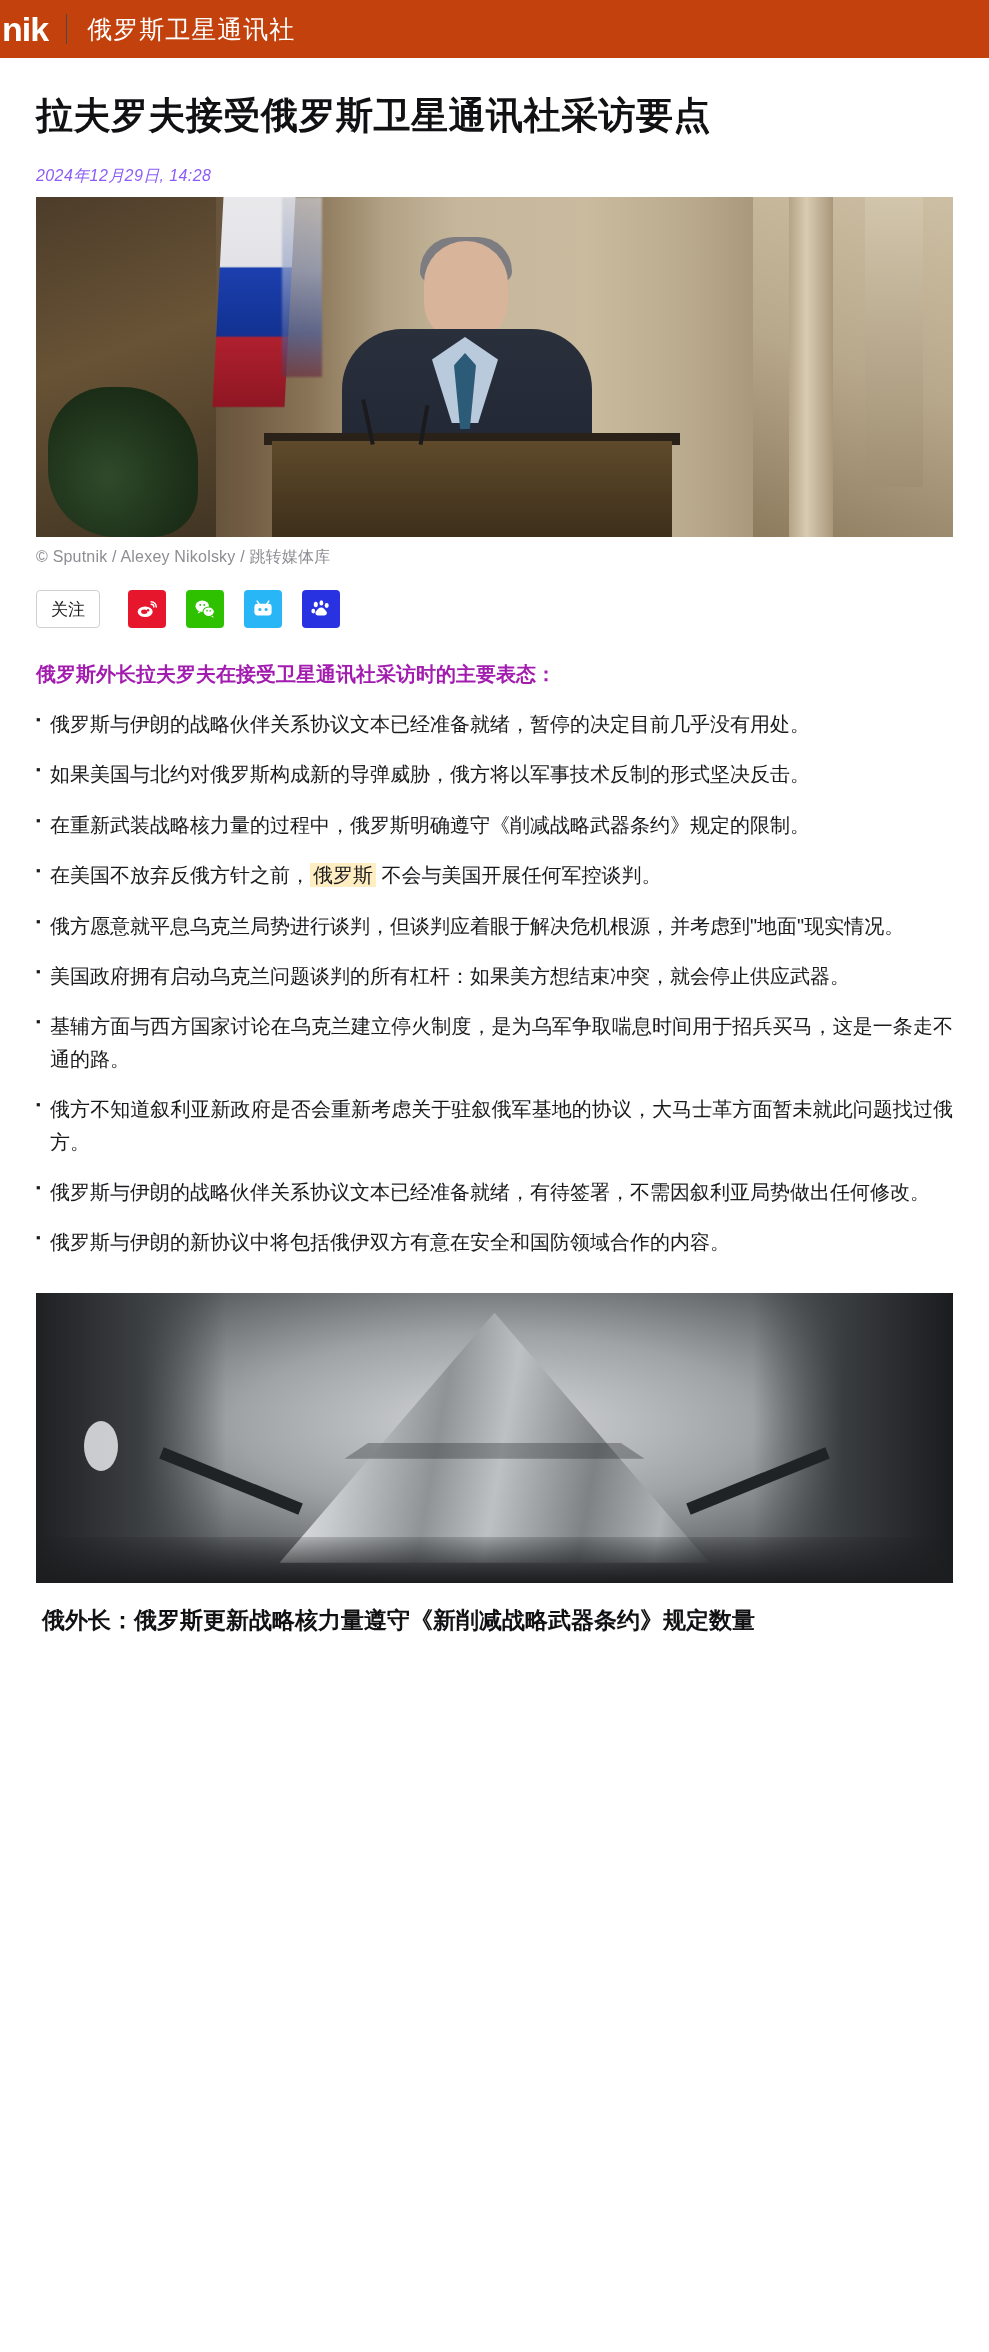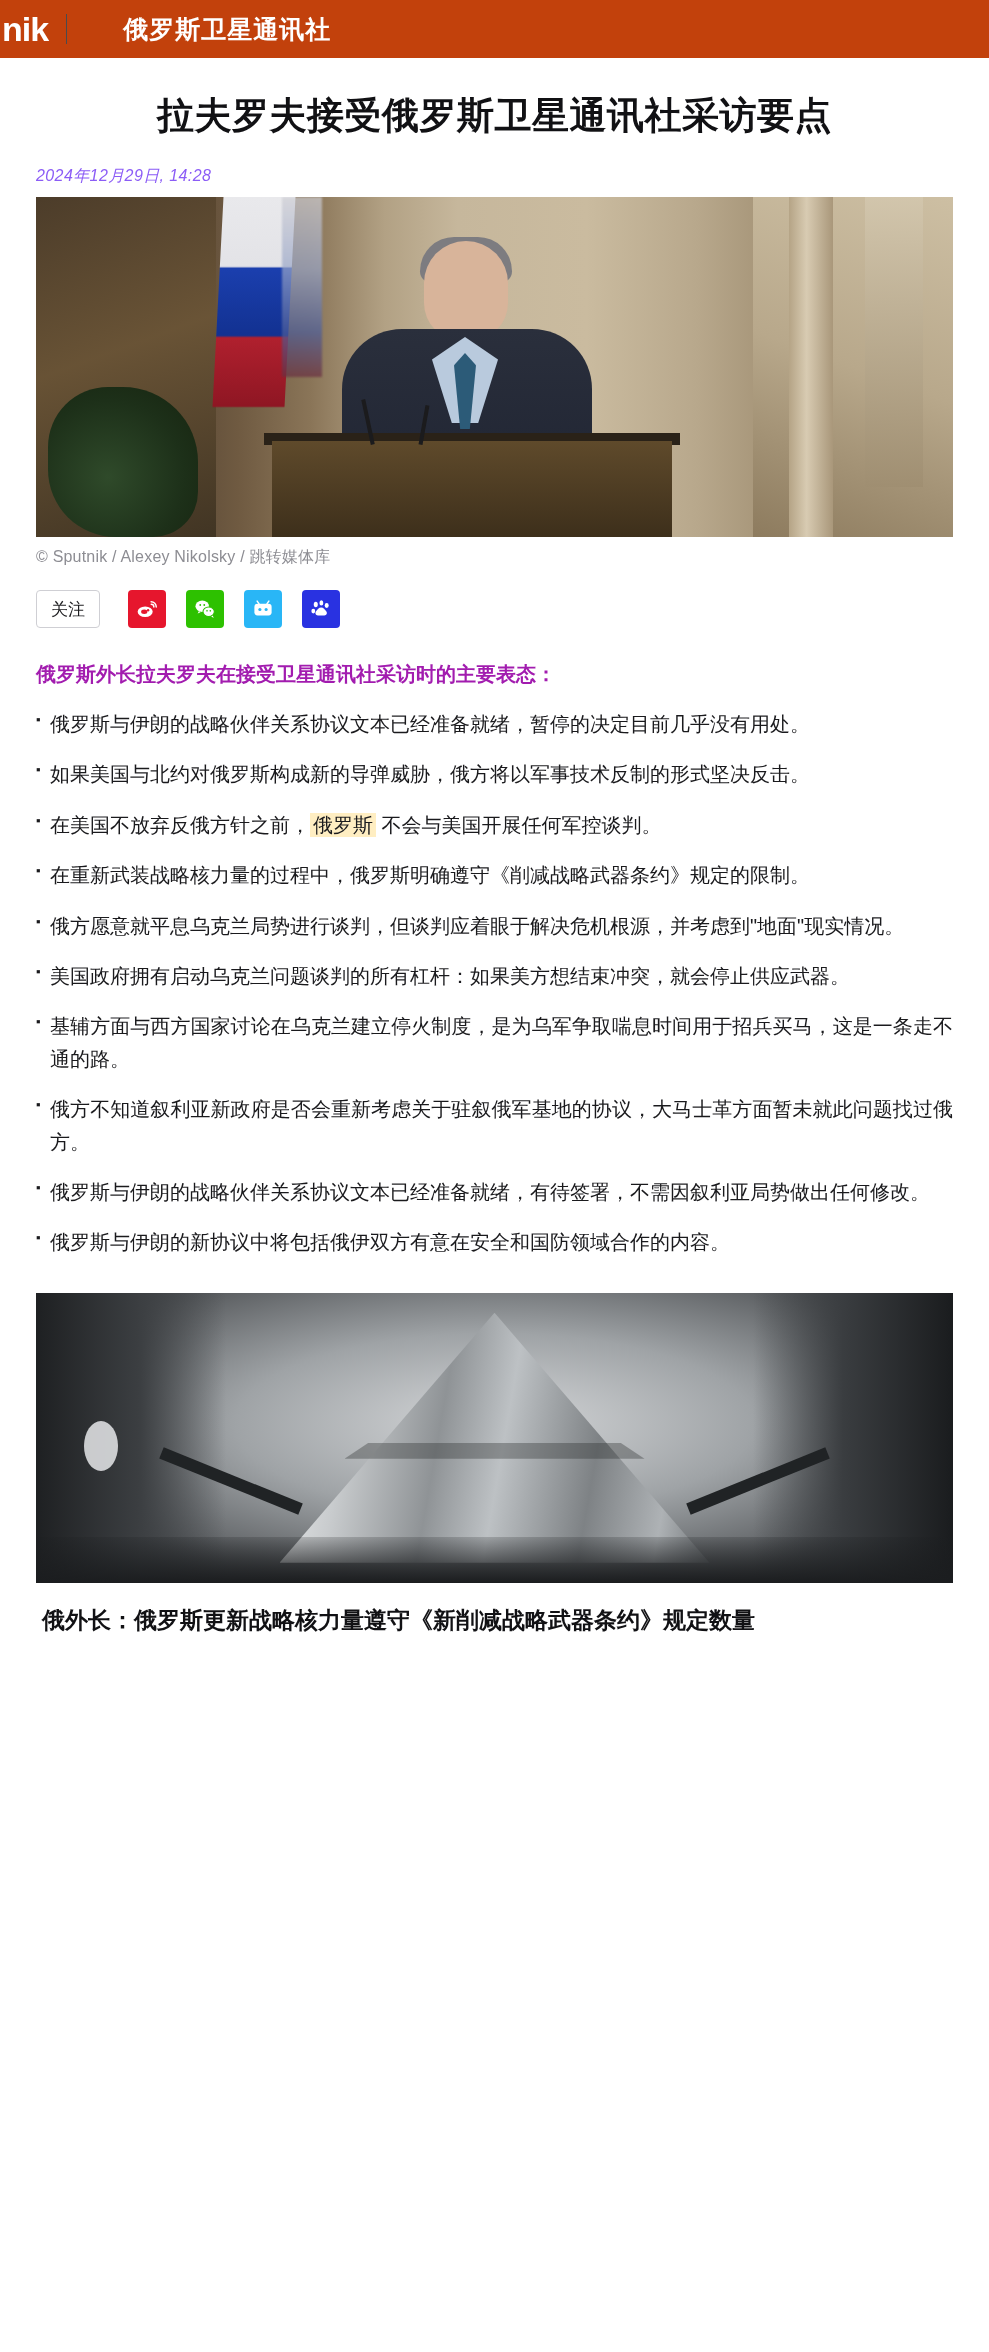--- a/index.html
+++ b/index.html
@@ -34,41 +34,39 @@
     font-family: "Liberation Sans", sans-serif;
   }
   .logo-divider {
     width: 1px;
     height: 30px;
     background: #4a4a4e;
     margin: 0 20px 0 18px;
   }
   .logo-text {
     font-size: 25px;
-    font-weight: 700;
+    font-weight: 400;
     color: #ffffff;
     letter-spacing: 1px;
-    margin-left: 36px;
   }
 
   
   .page {
     padding: 0 36px 0 36px;
     box-sizing: border-box;
     width: 989px;
   }
 
   h1.headline {
     font-size: 37px;
     line-height: 1.30;
     font-weight: 700;
     color: #111114;
     margin: 34px 0 7px 0;
     letter-spacing: 0.5px;
-    text-align: center;
   }
 
   .timestamp {
     font-size: 16px;
     color: #8b5cf6;
     margin: 26px 0 10px 0;
     letter-spacing: 0.4px;
     font-style: italic;
   }
 
@@ -390,22 +388,22 @@
         <path d="M12.2 10.4c2.5 0 4 2.2 5.5 4 1.6 1.9.4 4.6-2 4.6H8.6c-2.4 0-3.5-2.6-2-4.5 1.4-1.8 3.1-4.1 5.6-4.1z" fill="#ffffff"></path>
       </svg>
     </div>
   </div>
 
   <div class="lead">俄罗斯外长拉夫罗夫在接受卫星通讯社采访时的主要表态：</div>
 
   <ul class="points">
     <li>俄罗斯与伊朗的战略伙伴关系协议文本已经准备就绪，暂停的决定目前几乎没有用处。</li>
     <li>如果美国与北约对俄罗斯构成新的导弹威胁，俄方将以军事技术反制的形式坚决反击。</li>
+    <li>在重新武装战略核力量的过程中，俄罗斯明确遵守《削减战略武器条约》规定的限制。</li>
     <li>在美国不放弃反俄方针之前，<span class="hl">俄罗斯</span> 不会与美国开展任何军控谈判。</li>
-    <li>在重新武装战略核力量的过程中，俄罗斯明确遵守《削减战略武器条约》规定的限制。</li>
     <li>俄方愿意就平息乌克兰局势进行谈判，但谈判应着眼于解决危机根源，并考虑到"地面"现实情况。</li>
     <li>美国政府拥有启动乌克兰问题谈判的所有杠杆：如果美方想结束冲突，就会停止供应武器。</li>
     <li>基辅方面与西方国家讨论在乌克兰建立停火制度，是为乌军争取喘息时间用于招兵买马，这是一条走不通的路。</li>
     <li>俄方不知道叙利亚新政府是否会重新考虑关于驻叙俄军基地的协议，大马士革方面暂未就此问题找过俄方。</li>
     <li>俄罗斯与伊朗的战略伙伴关系协议文本已经准备就绪，有待签署，不需因叙利亚局势做出任何修改。</li>
     <li>俄罗斯与伊朗的新协议中将包括俄伊双方有意在安全和国防领域合作的内容。</li>
   </ul>
 
   <div class="related">
     <div class="related-img">

